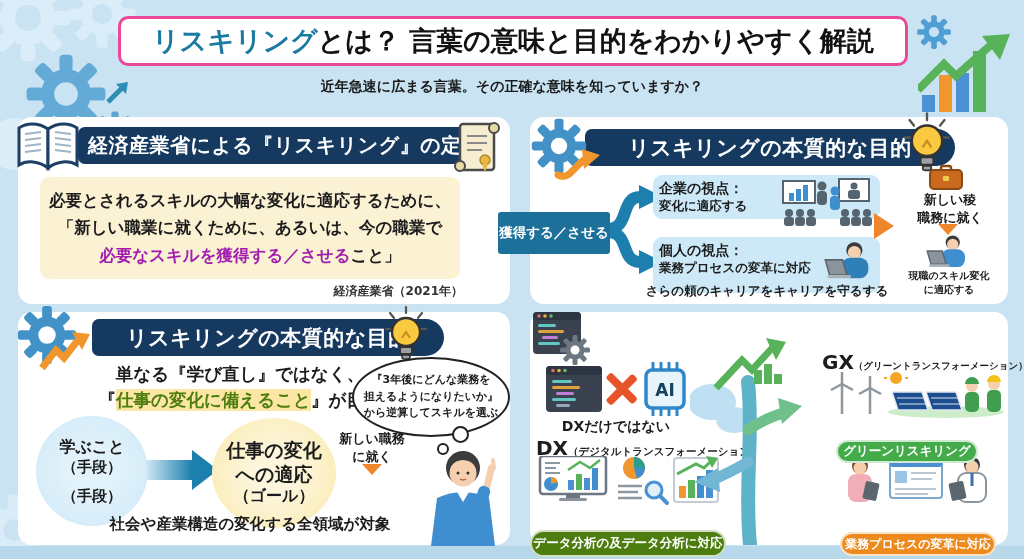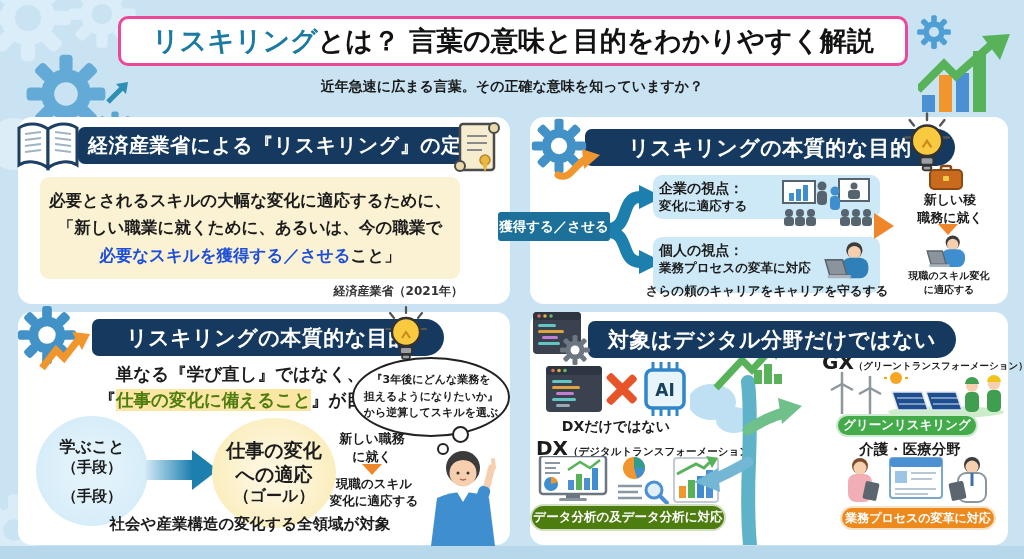--- a/index.html
+++ b/index.html
@@ -6,21 +6,21 @@
   .stage{position:relative;width:1024px;height:559px;background:#c9e3f3;overflow:hidden;
          font-family:"DejaVu Sans","Liberation Sans",sans-serif;color:#1c1c1c;}
   .abs{position:absolute;}
   .ml{white-space:pre-line;}
   .bold{font-weight:bold;}
   .panel{position:absolute;background:#ffffff;border-radius:14px;}
   .banner{position:absolute;background:#16395f;color:#fff;font-weight:bold;
           display:flex;align-items:center;justify-content:center;
           border-radius:8px 22px 22px 8px;z-index:2;letter-spacing:.5px;}
   .pill{position:absolute;color:#fff;font-weight:bold;display:flex;align-items:center;justify-content:center;
-        border-radius:15px;border:2px solid rgba(255,255,255,.75);box-sizing:border-box;z-index:3;}
+        border-radius:15px;border:2px solid rgba(255,255,255,.75);box-sizing:border-box;z-index:3;margin-top:26px;}
   .tri-right{width:0;height:0;border-top:13px solid transparent;border-bottom:13px solid transparent;border-left:20px solid #f0862c;}
   .tri-down{width:0;height:0;border-left:10px solid transparent;border-right:10px solid transparent;border-top:11px solid #f0862c;}
   .bubble{position:absolute;background:#fff;border:2.5px solid #222;border-radius:50%;
           display:flex;align-items:center;justify-content:center;text-align:center;z-index:3;}
   .tailc{position:absolute;background:#fff;border:2px solid #222;border-radius:50%;z-index:3;}
   .blob{position:absolute;border-radius:50%;display:flex;flex-direction:column;align-items:center;justify-content:center;text-align:center;}
   .lightbox{position:absolute;background:#cde9f7;border-radius:9px;box-sizing:border-box;padding:5px 6px;}
   svg{display:block;}
   .gearuse{position:absolute;}
 </style>
@@ -133,40 +133,40 @@
           <line x1="15" y1="18" x2="35" y2="18"></line>
           <line x1="15" y1="25" x2="35" y2="25"></line>
           <line x1="15" y1="32" x2="30" y2="32"></line>
         </g>
       <circle cx="33" cy="42" r="5" fill="#e9b83e" stroke="#b5852a" stroke-width="1.5"></circle>
       <polygon points="30,46 33,54 36,46" fill="#e9b83e"></polygon>
     </svg>
     <div class="abs" style="left:22px;top:60px;width:420px;height:102px;background:#fbf2d4;border-radius:9px;display:flex;flex-direction:column;align-items:center;justify-content:center;text-align:center;font-weight:bold;font-size:16.5px;line-height:1.65">
       <div>必要とされるスキルの大幅な変化に適応するために、</div>
       <div>「新しい職業に就くために、あるいは、今の職業で</div>
-      <div><span style="color:#1d4ed8">必要なスキルを獲得する／させる</span><span>こと」</span></div>
+      <div><span style="color:#a21caf">必要なスキルを獲得する／させる</span><span>こと」</span></div>
     </div>
     <div class="abs bold" style="left:240px;top:166px;width:205px;text-align:right;font-size:12px;color:#333">経済産業省（2021年）</div>
   </div>
 
   <div class="panel" style="left:530px;top:117px;width:478px;height:187px">
     <div class="banner" style="left:55px;top:12px;width:370px;height:37px;font-size:21px">リスキリングの本質的な目的</div>
     <div class="abs" style="left:0px;top:0px;width:70px;height:66px;z-index:3">
       <svg class="gearuse" style="left:0;top:0;color:#4292c8;--hole:#ffffff" width="58" height="58">
           <use href="#gear"></use>
         </svg>
       <svg class="abs" style="left:22px;top:26px" width="48" height="38">
         <path d="M6 32 C18 38 22 22 34 16" stroke="#f0962c" stroke-width="7" fill="none" stroke-linecap="round"></path>
         <polygon points="30,6 48,12 32,26" fill="#f0962c"></polygon>
       </svg>
     </div>
     <svg class="abs" style="left:373px;top:-6px;z-index:3" width="48" height="64">
         <use href="#bulb" width="48" height="64"></use>
       </svg>
-    <div class="abs bold" style="left:-32px;top:95px;width:112px;height:29px;background:#1c7099;color:#fff;font-size:13.5px;display:flex;align-items:center;justify-content:center;border-radius:3px;z-index:3">獲得する／させる</div>
+    <div class="abs bold" style="left:-32px;top:95px;width:112px;height:42px;background:#1c7099;color:#fff;font-size:13.5px;display:flex;align-items:center;justify-content:center;border-radius:3px;z-index:3">獲得する／させる</div>
     <svg class="abs" style="left:76px;top:55px" width="58" height="116">
       <path d="M2 57 C24 57 14 25 34 25" stroke="#1d7fae" stroke-width="12" fill="none" stroke-linecap="round"></path>
       <path d="M2 60 C24 60 14 90 34 90" stroke="#1d7fae" stroke-width="12" fill="none" stroke-linecap="round"></path>
       <polygon points="33,13 57,25 33,37" fill="#1d7fae"></polygon>
       <polygon points="33,78 57,90 33,102" fill="#1d7fae"></polygon>
     </svg>
     <div class="lightbox" style="left:123px;top:58px;width:227px;height:44px">
       <div class="bold" style="font-size:14px">企業の視点：</div>
       <div class="bold" style="font-size:12.5px">変化に適応する</div>
       <svg class="abs" style="left:128px;top:2px" width="96" height="52">
@@ -257,40 +257,37 @@
       <polygon points="46,2 72,22 46,42" fill="#1d7fae"></polygon>
     </svg>
     <div class="blob" style="left:194px;top:106px;width:124px;height:110px;background:radial-gradient(circle,#fdf6dd 25%,#fae9ad 100%)">
       <div class="bold ml" style="font-size:19px;line-height:1.25">仕事の変化
 への適応</div>
       <div class="bold" style="font-size:16px">（ゴール）</div>
     </div>
     <div class="abs bold ml" style="left:312px;top:118px;width:84px;text-align:center;font-size:13px">新しい職務
 に就く</div>
     <div class="abs tri-down" style="left:344px;top:152px"></div>
-    <div class="abs bold ml" style="left:307px;top:164px;width:98px;text-align:center;font-size:12.5px">現職のスキル
-変化に適応する</div>
     <svg class="abs" style="left:397px;top:134px" width="92" height="100">
       <circle cx="48" cy="22" r="17" fill="#3b3b3b"></circle>
       <circle cx="48" cy="27" r="13.5" fill="#f6cfae"></circle>
       <path d="M34 20 Q48 8 62 20 L62 16 Q48 4 34 16 Z" fill="#3b3b3b"></path>
       <circle cx="43" cy="27" r="1.5" fill="#333"></circle>
         <circle cx="53" cy="27" r="1.5" fill="#333"></circle>
       <path d="M45 33 Q48 35 51 33" stroke="#b05a4a" stroke-width="1.5" fill="none"></path>
       <rect x="71" y="18" width="7" height="26" rx="3.5" fill="#f6cfae" transform="rotate(14 74 30)"></rect>
       <line x1="78" y1="14" x2="79" y2="22" stroke="#f6cfae" stroke-width="4" stroke-linecap="round"></line>
       <path d="M22 52 Q48 40 74 52 L80 100 L16 100 Z" fill="#3f8fd0"></path>
       <polygon points="42,46 48,56 54,46 48,44" fill="#ffffff"></polygon>
       <rect x="62" y="40" width="12" height="18" rx="5" fill="#3f8fd0" transform="rotate(18 68 49)"></rect>
     </svg>
     <div class="abs bold" style="left:22px;top:202px;width:420px;text-align:center;font-size:15.5px">社会や産業構造の変化する全領域が対象</div>
   </div>
 
   <div class="panel" style="left:530px;top:312px;width:478px;height:233px">
-    <div class="banner" style="left:58px;top:9px;width:368px;height:37px;font-size:21px">対象はデジタル分野だけではない</div>
     <div class="abs" style="left:3px;top:0px;width:60px;height:54px;z-index:3">
       <svg class="abs" style="left:0;top:0" width="48" height="42">
         <rect x="0" y="0" width="48" height="42" rx="4" fill="#3a4250"></rect>
         <rect x="0" y="0" width="48" height="8" rx="4" fill="#2e3542"></rect>
         <circle cx="6" cy="4" r="1.8" fill="#e06c60"></circle>
           <circle cx="12" cy="4" r="1.8" fill="#e0b23e"></circle>
           <circle cx="18" cy="4" r="1.8" fill="#69b36b"></circle>
         <rect x="5" y="12" width="18" height="3" rx="1.5" fill="#62c6c2"></rect>
           <rect x="5" y="18" width="26" height="3" rx="1.5" fill="#e0a23e"></rect>
           <rect x="9" y="24" width="16" height="3" rx="1.5" fill="#c17fd4"></rect>

